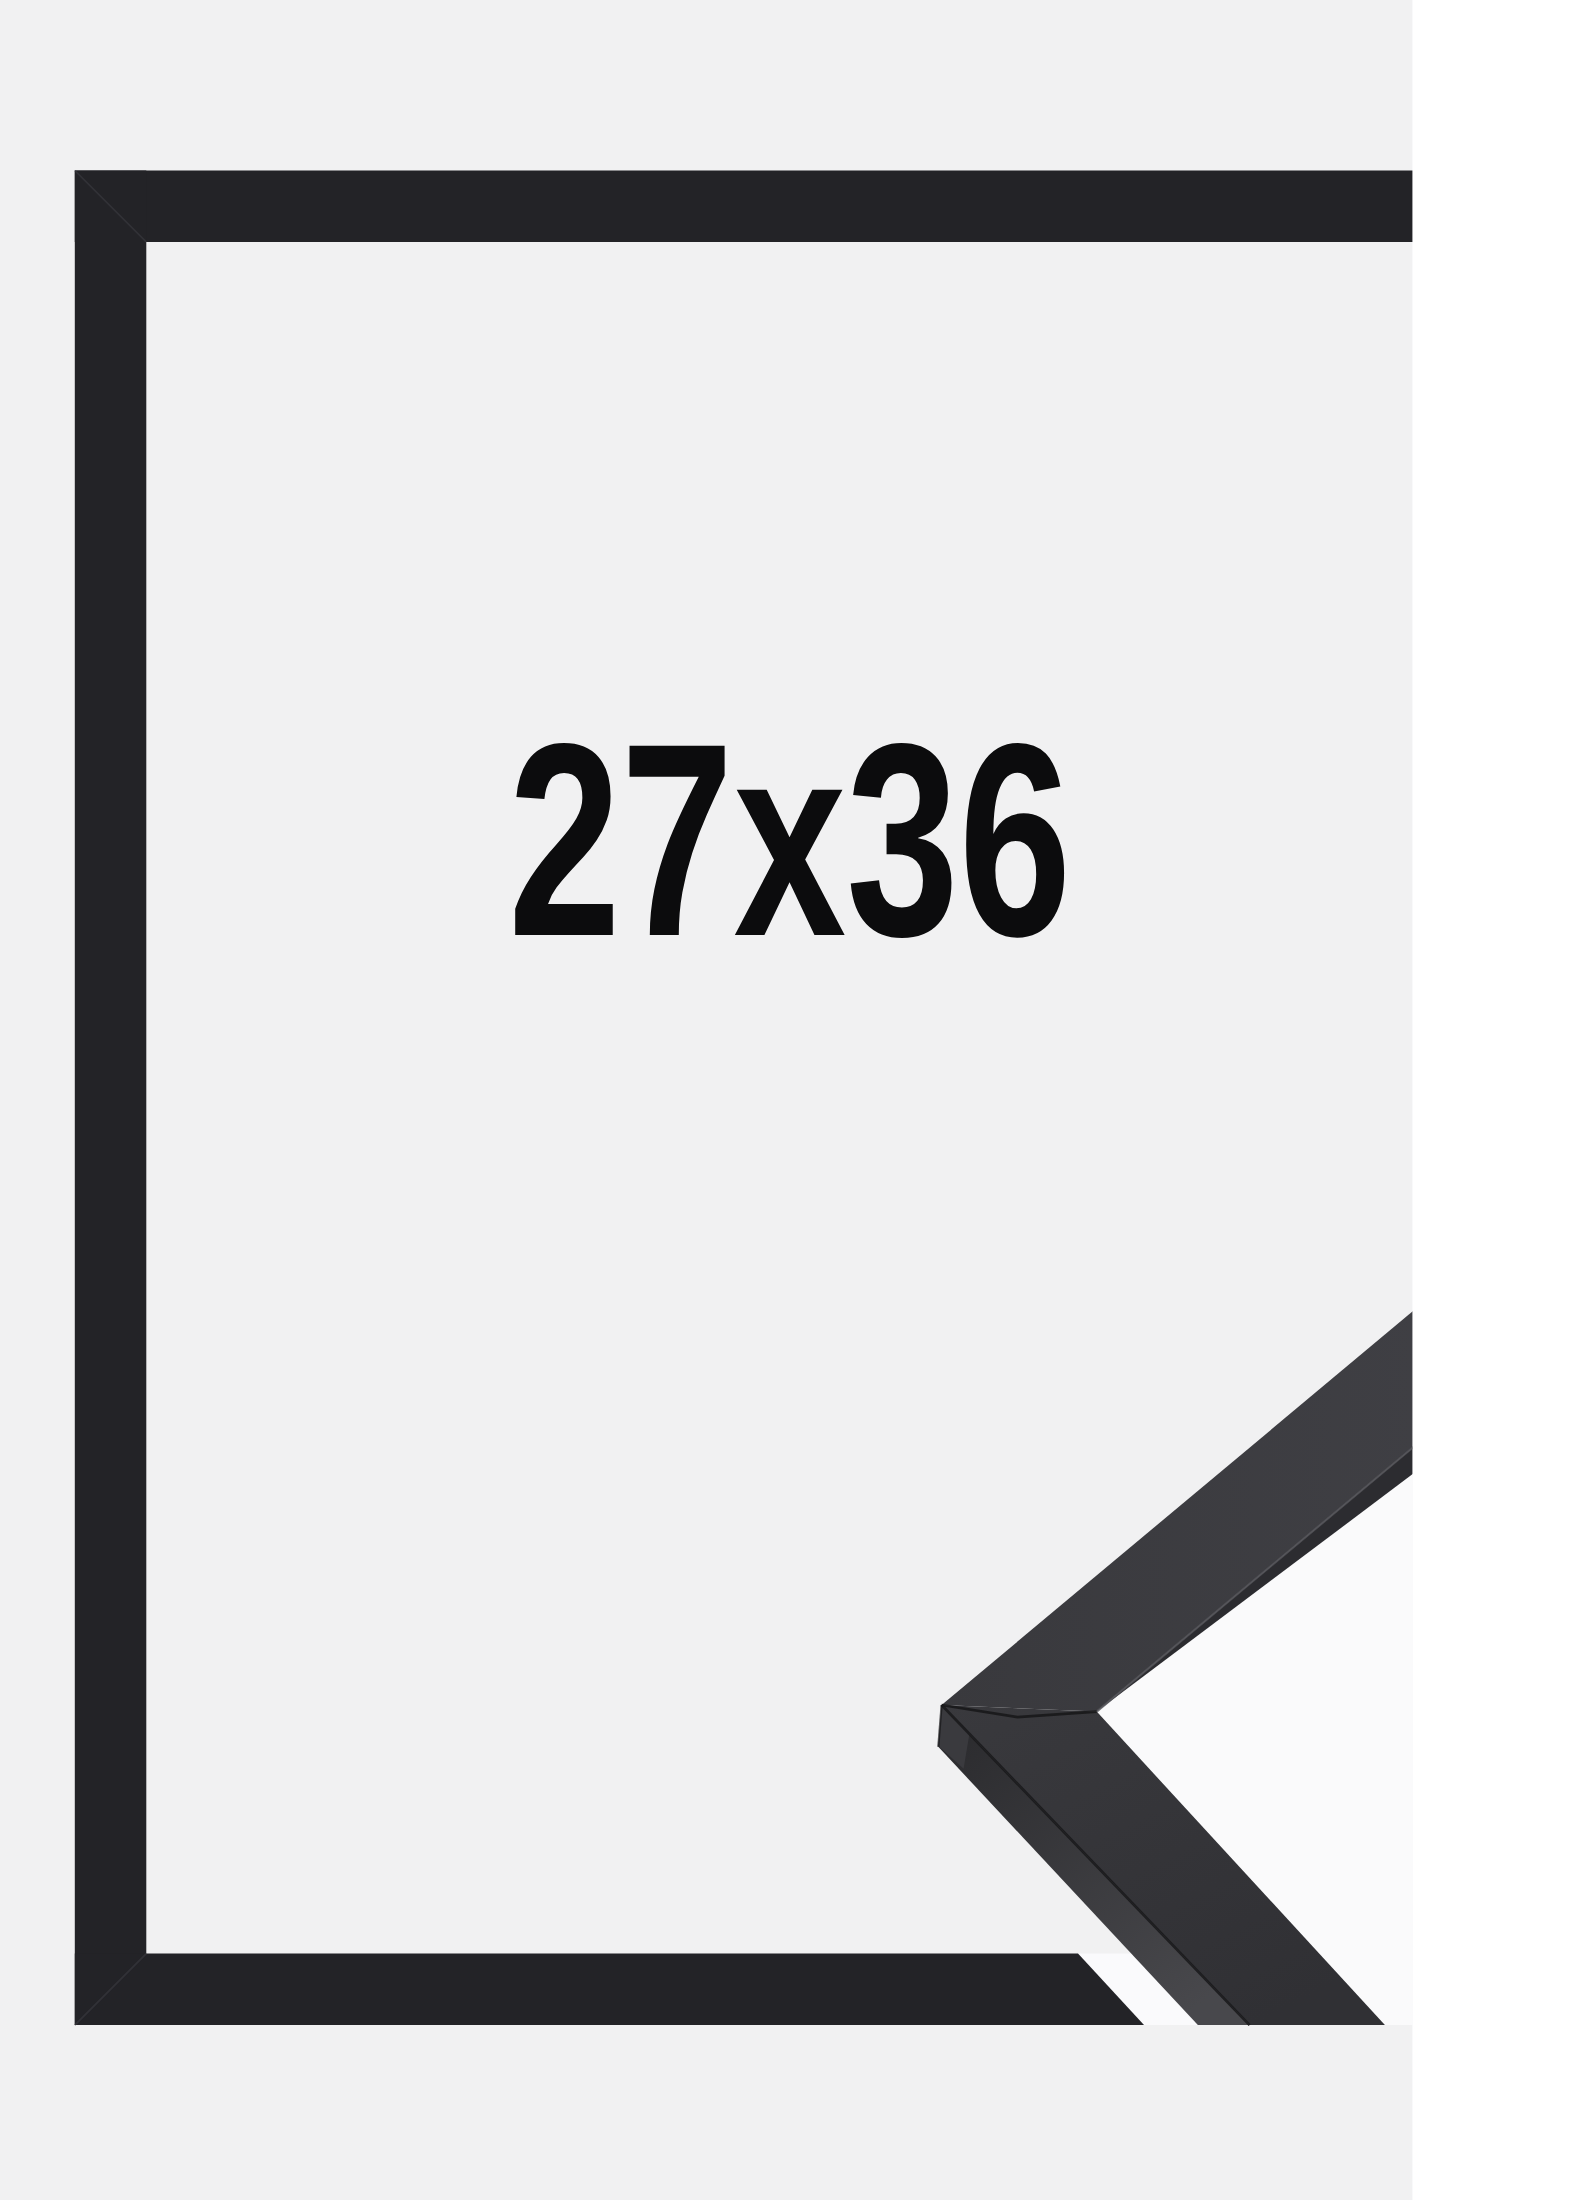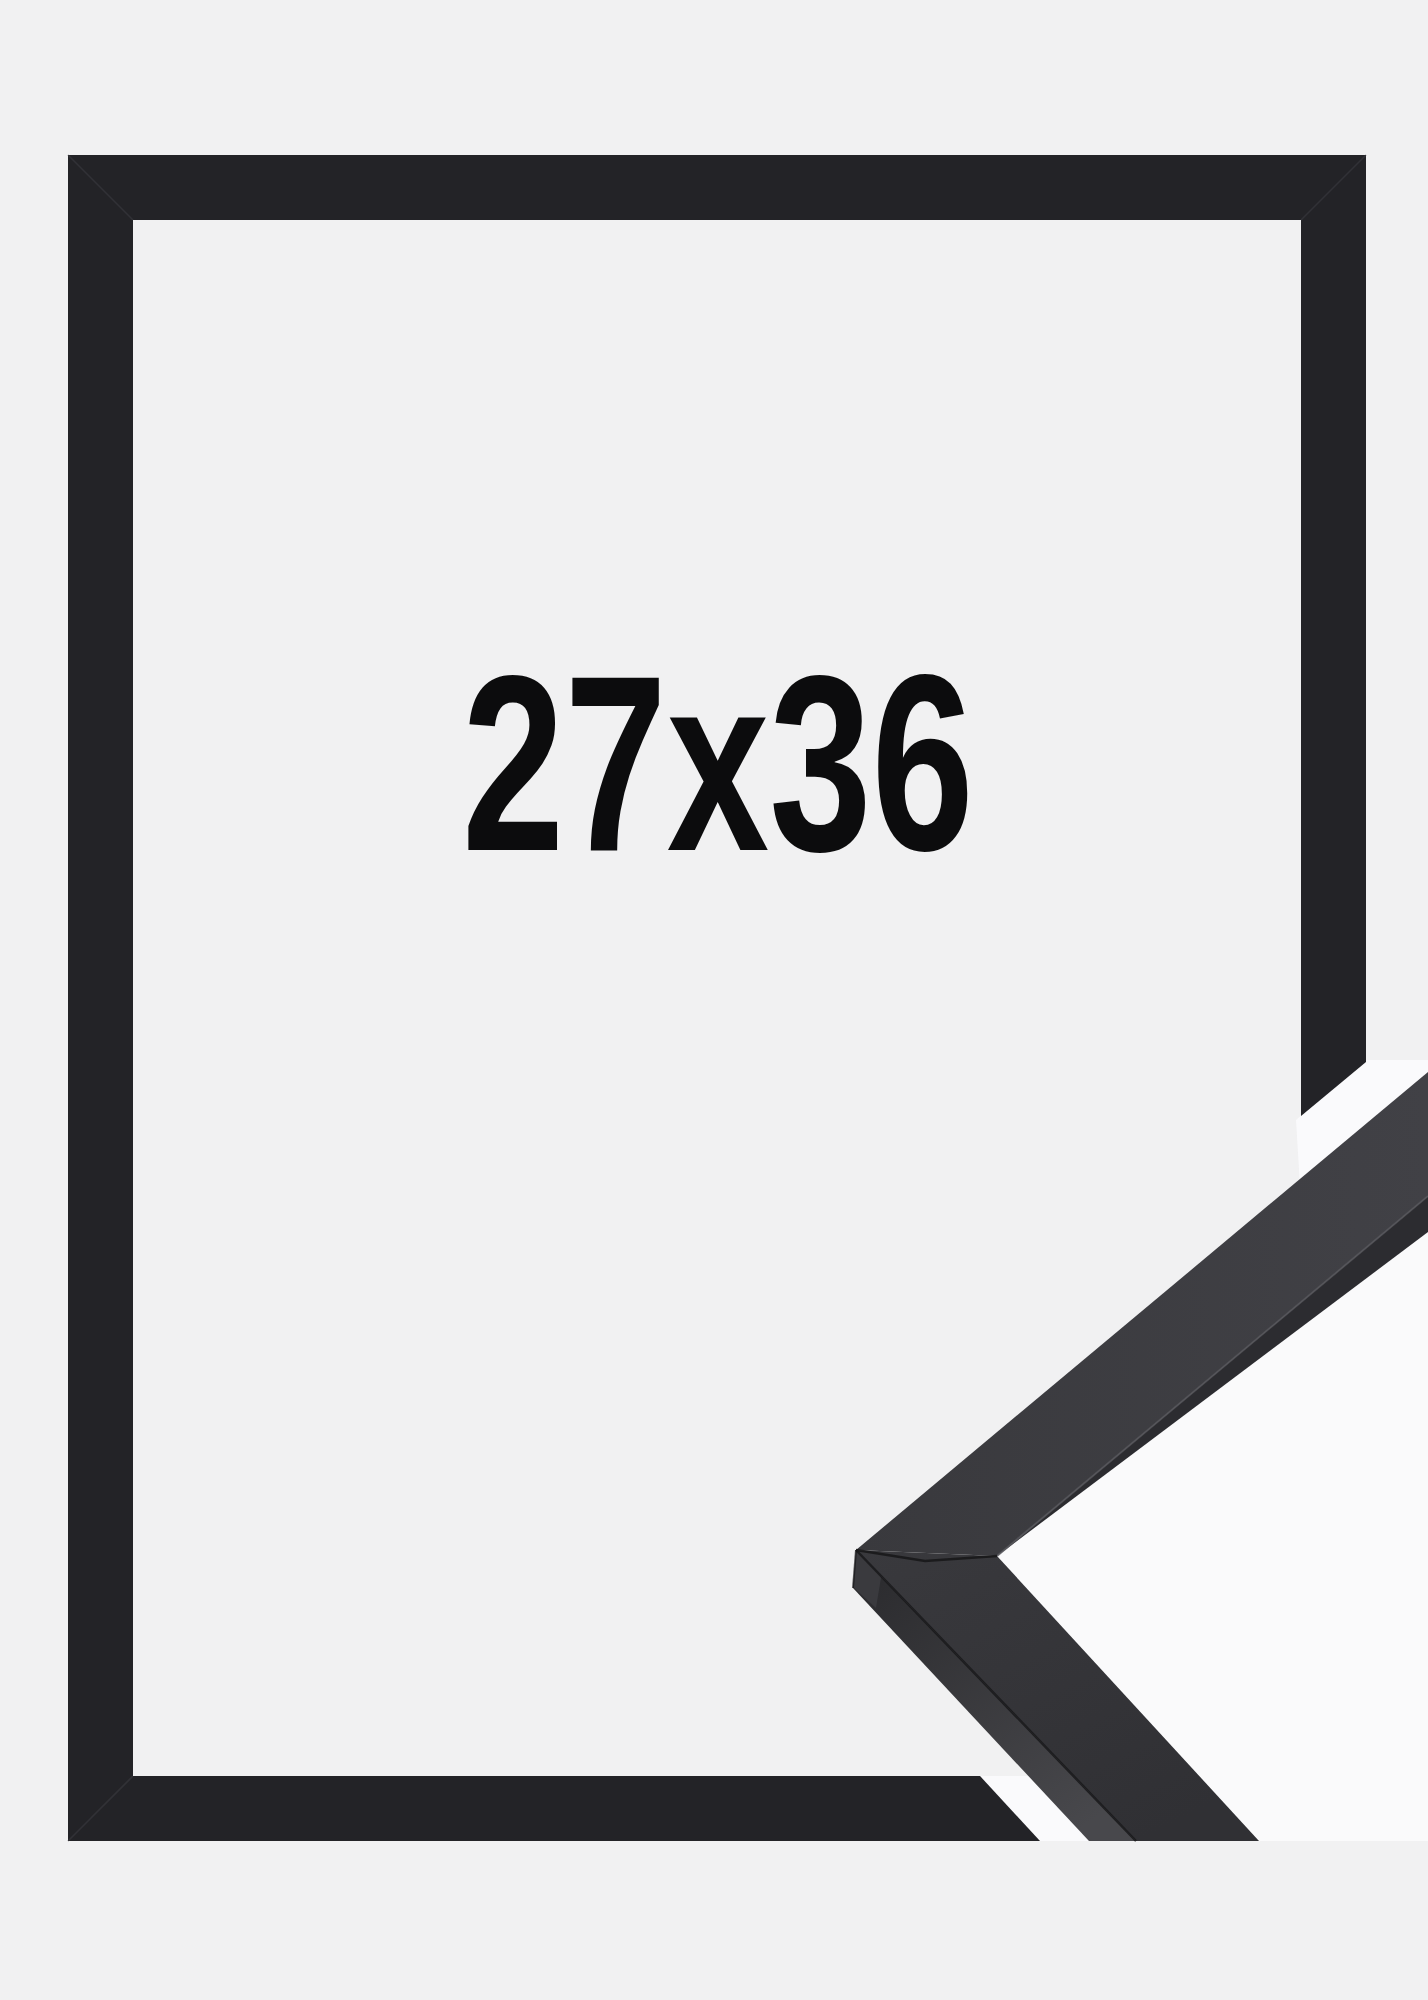--- a/index.html
+++ b/index.html
@@ -1,18 +1,18 @@
 <!DOCTYPE html>
 <html><head>
 <meta charset="utf-8">
 <style>
   html, body { margin: 0; padding: 0; background: #ffffff; }
   .stage {
     position: relative;
-    width: 1428px;
+    width: 1284px;
     height: 2000px;
     overflow: hidden;
     font-family: "Liberation Sans", sans-serif;
   }
   .stage svg { display: block; width: 1428px; height: 2000px; }
   .size-text {
     font-family: "Liberation Sans", sans-serif;
     font-weight: 700;
   }
 </style>

